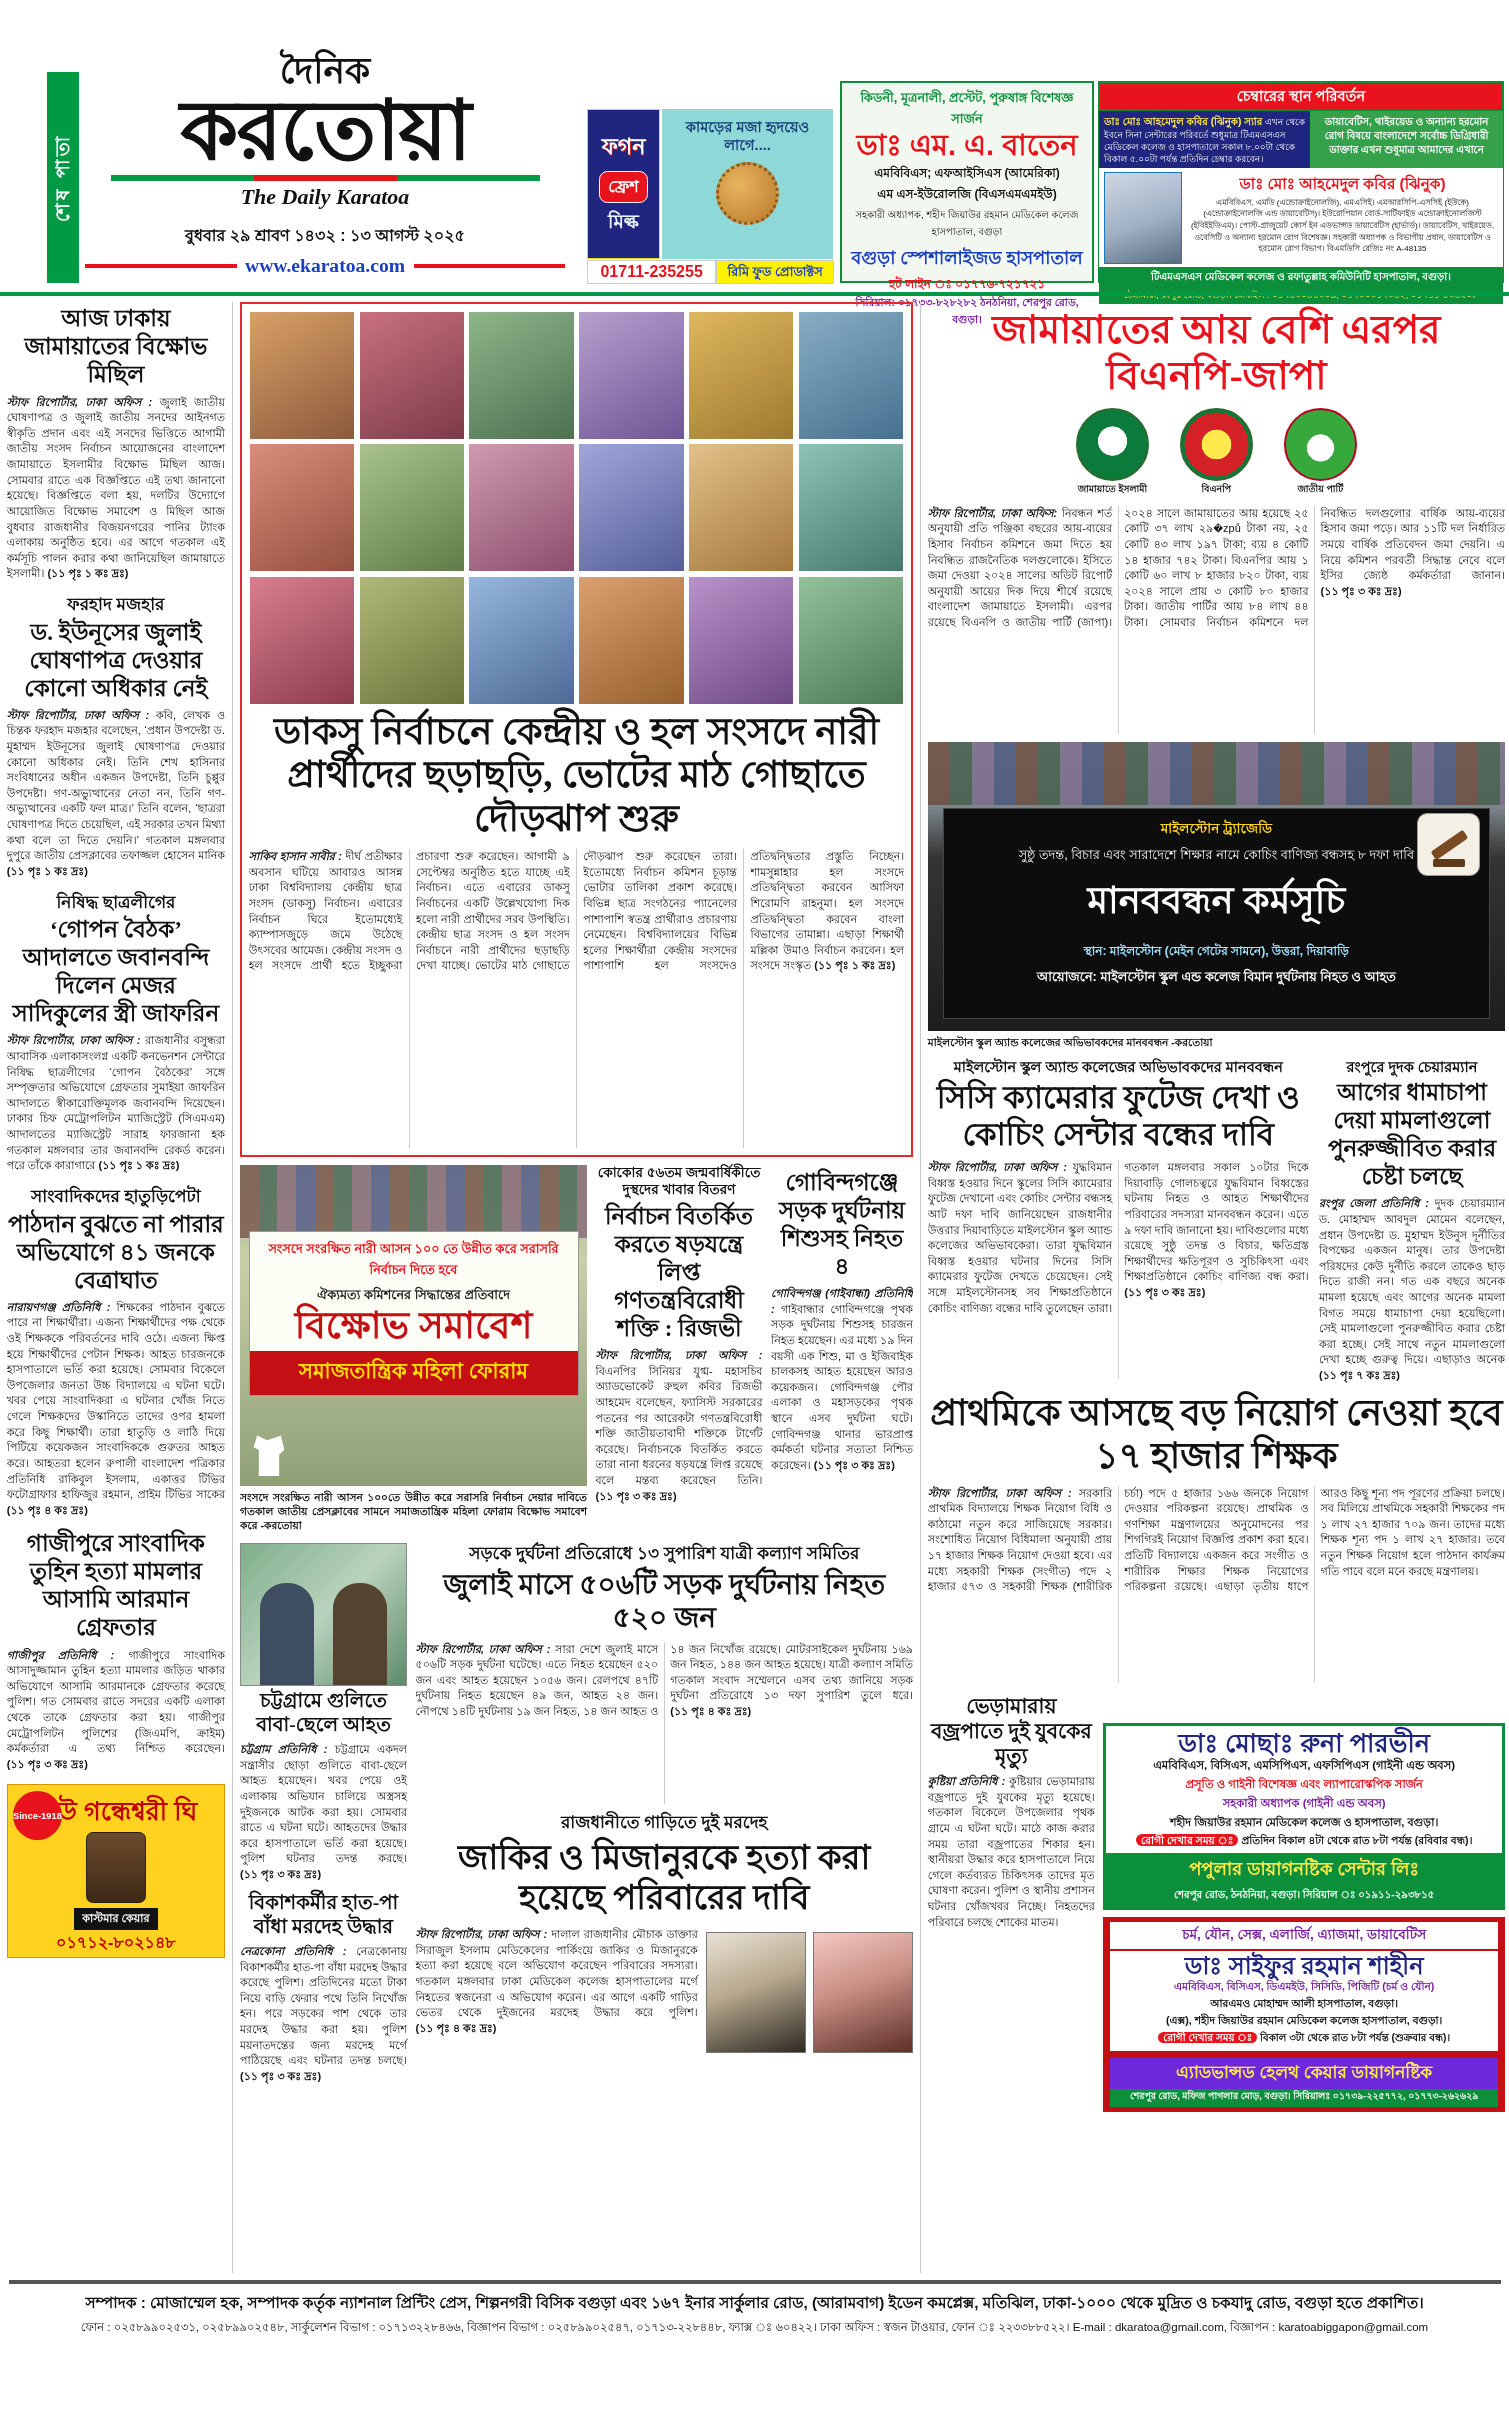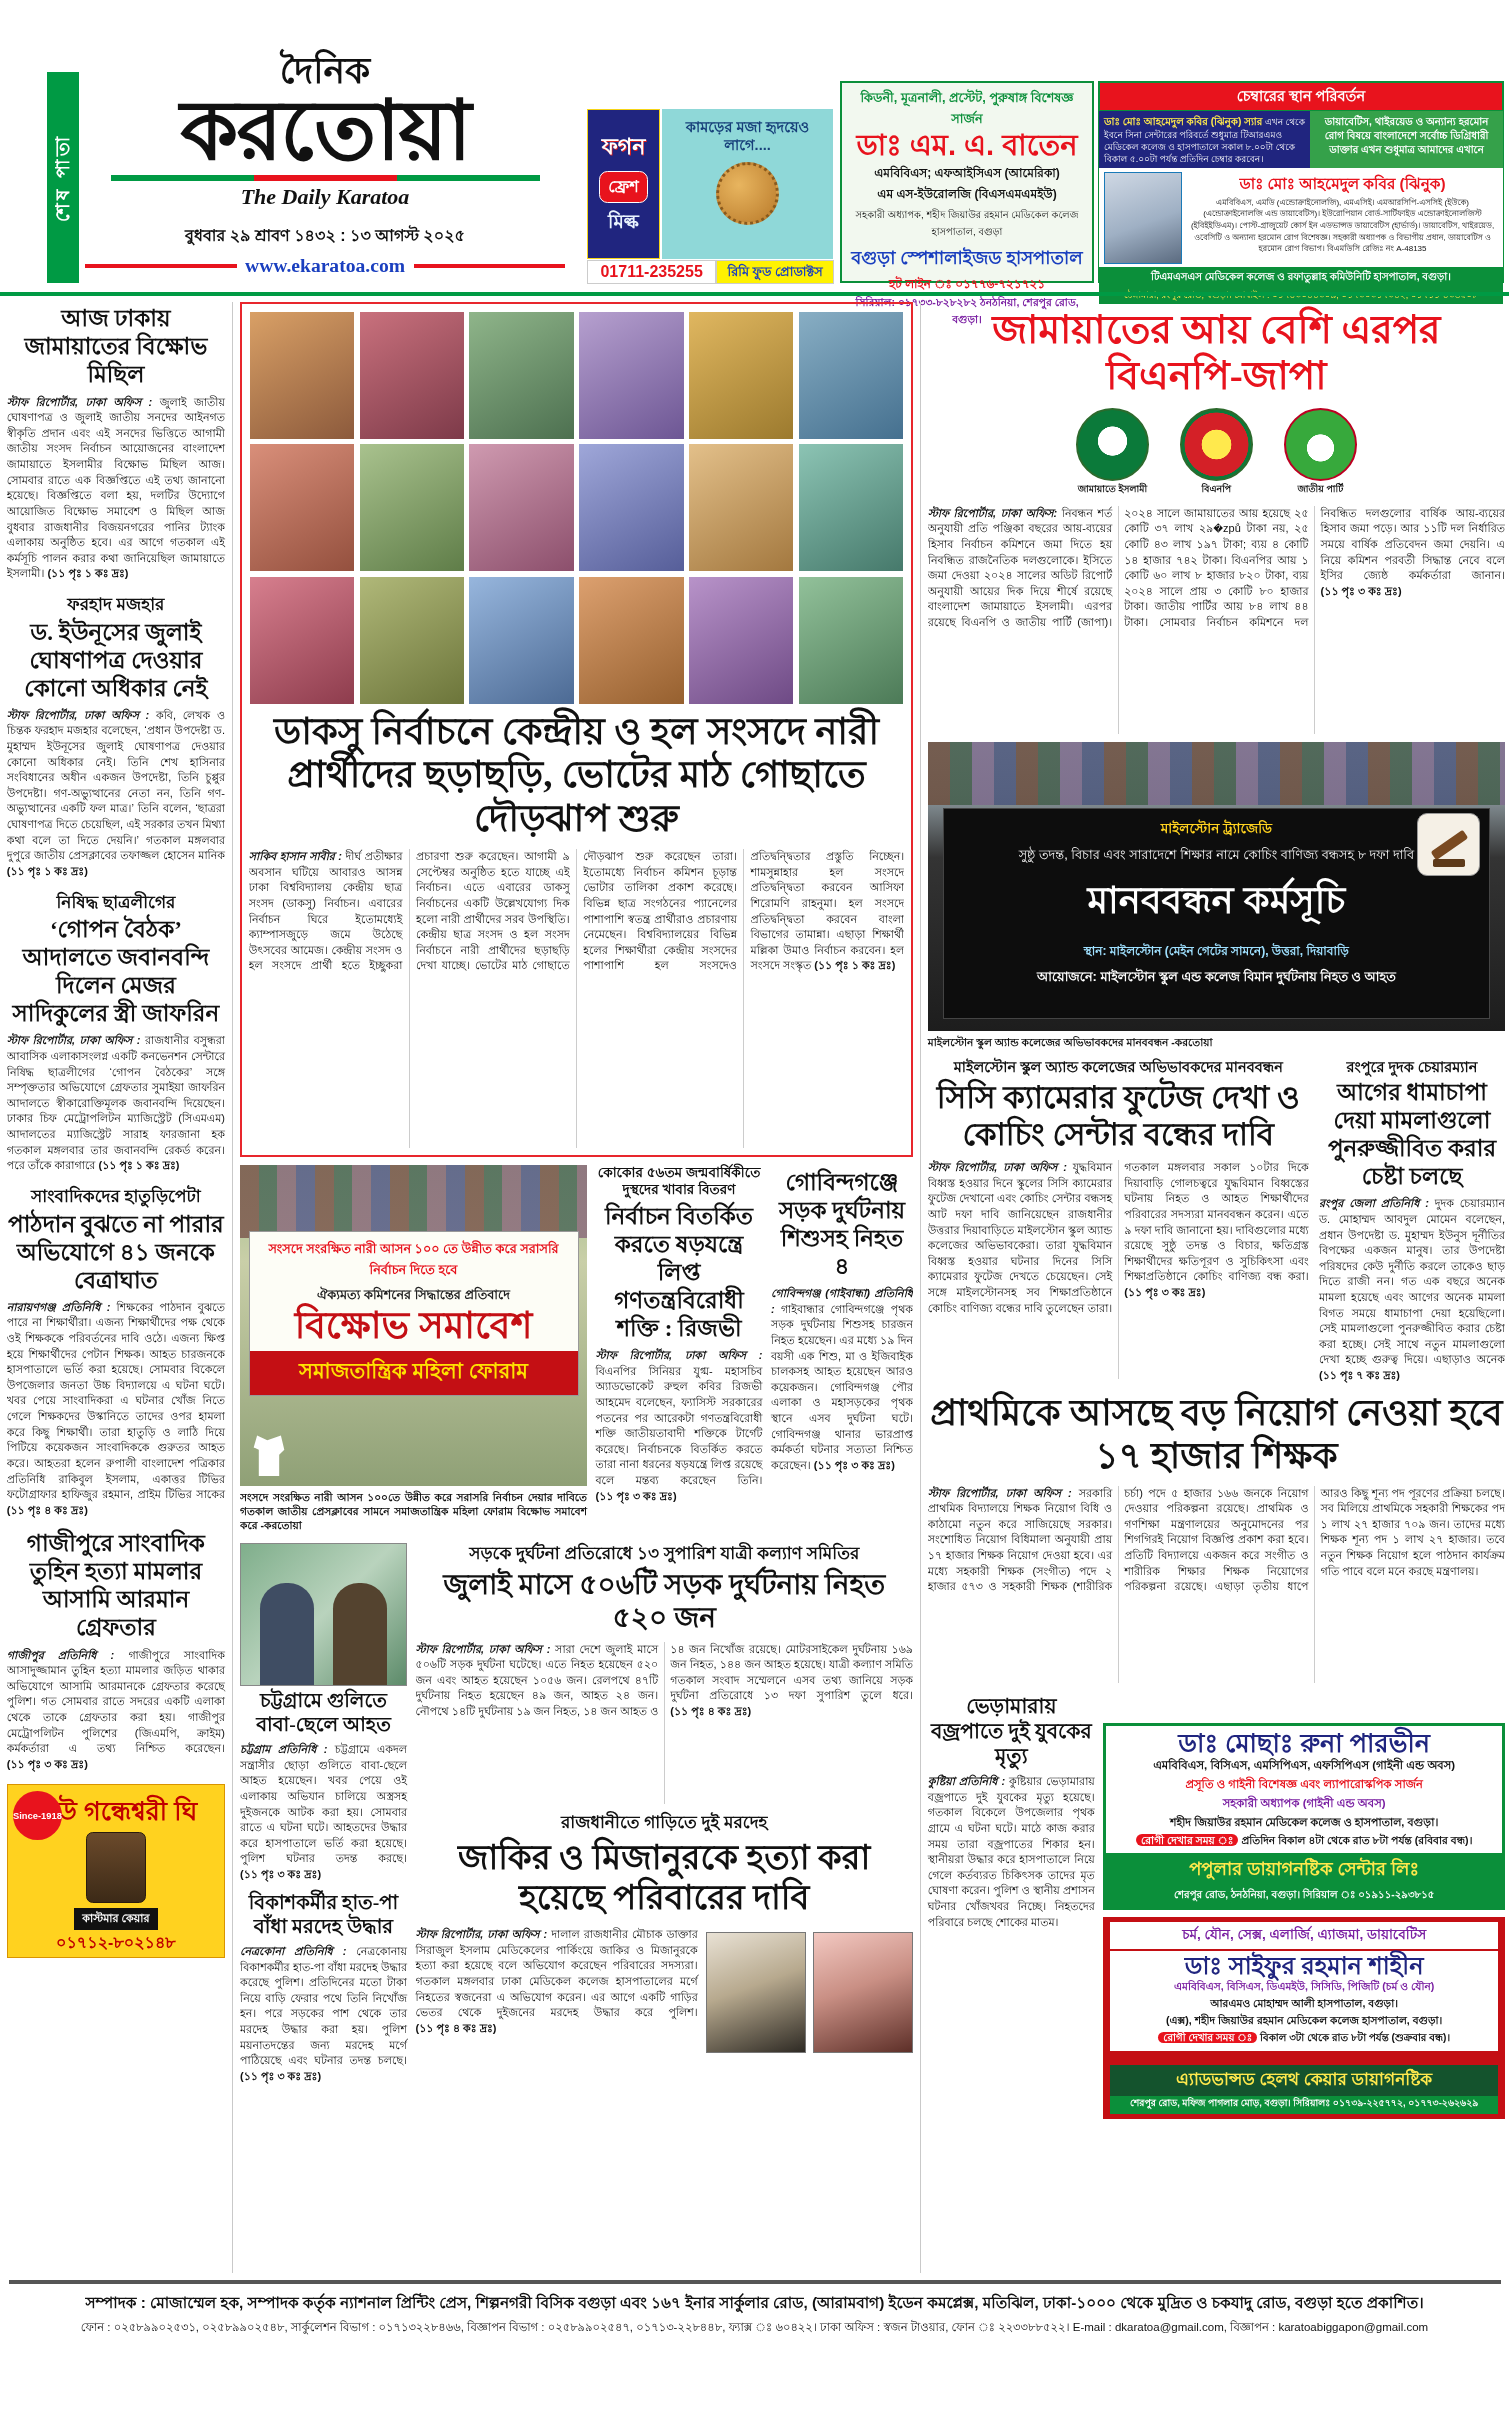--- a/index.html
+++ b/index.html
@@ -160,21 +160,21 @@
   .ad-runa .ad2 { background:#0b8f3a; color:#fff; font-size:10.2px; font-weight:bold; margin:0 -5.1px -3.4px; padding:0 0 2.6px; }
 
   .ad-shaheen { border:2.6px solid #c40f14; background:#c40f14; text-align:center; padding:3.4px 5.1px; }
   .ad-shaheen .top { background:#fff; color:#7a1fa2; font-size:13.6px; font-weight:900; padding:1.7px 0; }
   .ad-shaheen .in { background:#fff; margin-top:2.6px; padding:1.7px 3.4px 3.4px; }
   .ad-shaheen .nm { color:#20257f; font-size:24px; font-weight:700; line-height:1.1; }
   .ad-shaheen .dg { color:#7a1fa2; font-size:10.6px; font-weight:bold; }
   .ad-shaheen .l  { font-size:10.6px; font-weight:bold; }
   .ad-shaheen .tm { font-size:10.2px; font-weight:bold; }
   .ad-shaheen .tm b { background:#e8131d; color:#fff; padding:0 5.1px; border-radius:6.8px; }
-  .ad-shaheen .ct { background:#14532d; color:#ffe94d; font-size:17px; font-weight:900; margin-top:14px; padding:1.7px 0; }
+  .ad-shaheen .ct { background:#6d28d9; color:#ffe94d; font-size:17px; font-weight:900; margin-top:7px; padding:1.7px 0; }
   .ad-shaheen .ad2 { background:#0b8f3a; color:#fff; font-size:9.4px; font-weight:bold; padding:0 0 2.6px; }
 
   
   .imprint { position:absolute; left:8.5px; right:8.5px; top:2280px; border-top:4.3px solid #555; padding-top:6.8px; text-align:center; }
   .imprint .l1 { font-size:15.3px; font-weight:bold; }
   .imprint .l2 { font-size:11.5px; margin-top:3.4px; }
 </style>
 </head>
 <body>
 
@@ -225,21 +225,21 @@
       <div class="hosp">বগুড়া স্পেশালাইজড হাসপাতাল</div>
       <div class="hot">হট লাইন ঃ ০১৭৭৬-৭২১৭২১</div>
       <div class="ser">সিরিয়াল: ০১৭৩৩-৮২৮২৮২ ঠনঠনিয়া, শেরপুর রোড, বগুড়া।</div>
     </div>
 
     <div class="ad-kabir">
       <div class="hdr">চেম্বারের স্থান পরিবর্তন</div>
       <div class="kab-top">
         <div class="kab-left">
           <span class="t">ডাঃ মোঃ আহমেদুল কবির (ঝিনুক) স্যার</span>
-          <span>এখন থেকে ইবনে সিনা সেন্টারের পরিবর্তে শুধুমাত্র টিআরএমও মেডিকেল কলেজ ও হাসপাতালে সকাল ৮.০০টা থেকে বিকাল ৫.০০টা পর্যন্ত প্রতিদিন চেম্বার করবেন।</span>
+          <span>এখন থেকে ইবনে সিনা সেন্টারের পরিবর্তে শুধুমাত্র টিএমএসএস মেডিকেল কলেজ ও হাসপাতালে সকাল ৮.০০টা থেকে বিকাল ৫.০০টা পর্যন্ত প্রতিদিন চেম্বার করবেন।</span>
         </div>
         <div class="kab-right">ডায়াবেটিস, থাইরয়েড ও অন্যান্য হরমোন রোগ বিষয়ে বাংলাদেশে সর্বোচ্চ ডিগ্রিধারী ডাক্তার এখন শুধুমাত্র আমাদের এখানে</div>
       </div>
       <div class="kab-mid">
         <div class="kab-photo"></div>
         <div class="kab-info">
           <div class="nm">ডাঃ মোঃ আহমেদুল কবির (ঝিনুক)</div>
           <div class="dg">এমবিবিএস, এমডি (এন্ডোক্রাইনোলজি), এমএসিই। এমআরসিপি-এসসিই (ইউকে) (এন্ডোক্রাইনোলজি এন্ড ডায়াবেটিস)। ইউরোপিয়ান বোর্ড-সার্টিফাইড এন্ডোক্রাইনোলজিস্ট (ইবিইইডিএম)। পোস্ট-গ্রাজুয়েট কোর্স ইন এডভান্সড ডায়াবেটিস (হার্ভার্ড)। ডায়াবেটিস, থাইরয়েড, ওবেসিটি ও অন্যান্য হরমোন রোগ বিশেষজ্ঞ। সহকারী অধ্যাপক ও বিভাগীয় প্রধান, ডায়াবেটিস ও হরমোন রোগ বিভাগ। বিএমডিসি রেজিঃ নং A-48135</div>
         </div>
       </div>

